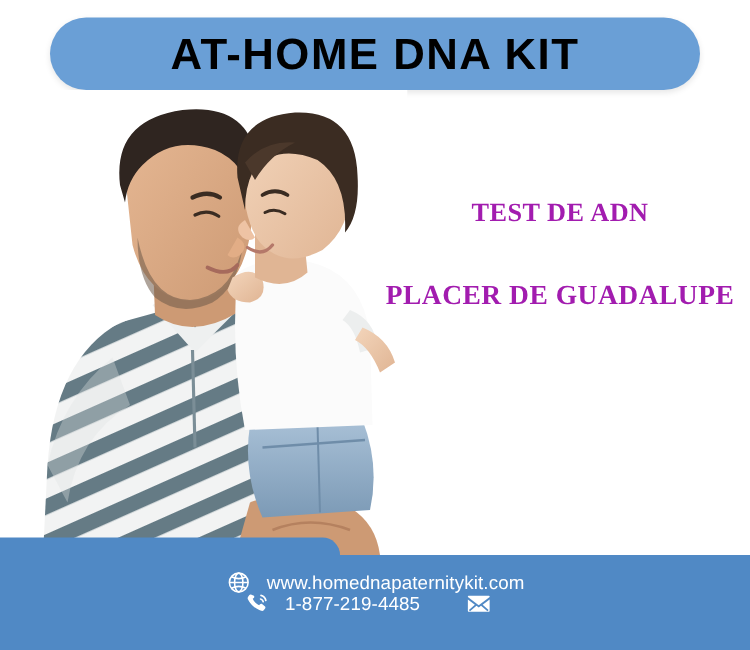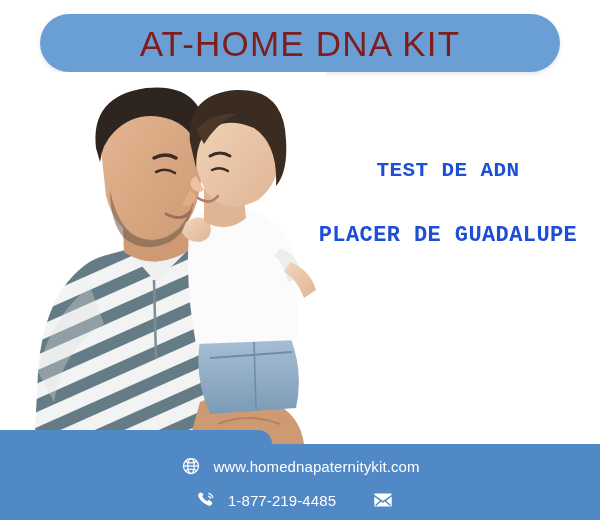--- a/index.html
+++ b/index.html
@@ -29,23 +29,23 @@
     width: 520px;
     height: 58px;
     background: #6a9fd6;
     border-radius: 29px;
     display: flex;
     align-items: center;
     justify-content: center;
     box-shadow: 0 2px 5px rgba(0,0,0,0.10);
   }
   .header-title {
-    color: #7f1d1d;
+    color: #000000;
     font-size: 35px;
-    font-weight: normal;
+    font-weight: bold;
     letter-spacing: 1.2px;
     line-height: 1;
     white-space: nowrap;
     font-family: "Liberation Sans", sans-serif;
   }
 
   
   .photo {
     position: absolute;
     left: 4px;
@@ -65,27 +65,27 @@
 
   
   .headline-block {
     position: absolute;
     left: 300px;
     top: 160px;
     width: 296px;
     text-align: center;
   }
   .headline {
-    color: #1d4ed8;
+    color: #a21caf;
     font-weight: bold;
     font-size: 21px;
     letter-spacing: 0.4px;
     line-height: 1;
     white-space: nowrap;
-    font-family: Liberation Mono, monospace;
+    font-family: Liberation Serif, serif;
   }
   .headline.l1 { margin-bottom: 44px; }
   .headline.l2 { margin-bottom: 44px; }
   .headline.l3 { font-size: 22px; }
 
   
   .footer {
     position: absolute;
     left: 0;
     top: 444px;
@@ -109,21 +109,21 @@
     color: #ffffff;
   }
   .row-web {
     left: 0;
     top: 455px;
     width: 600px;
     justify-content: center;
   }
   .row-contact {
     left: 0;
-    top: 489px;
+    top: 472px;
     width: 600px;
     justify-content: center;
     gap: 0;
   }
   .contact-item {
     display: flex;
     align-items: center;
   }
   .contact-item + .contact-item { margin-left: 36px; }
   .ftext {

